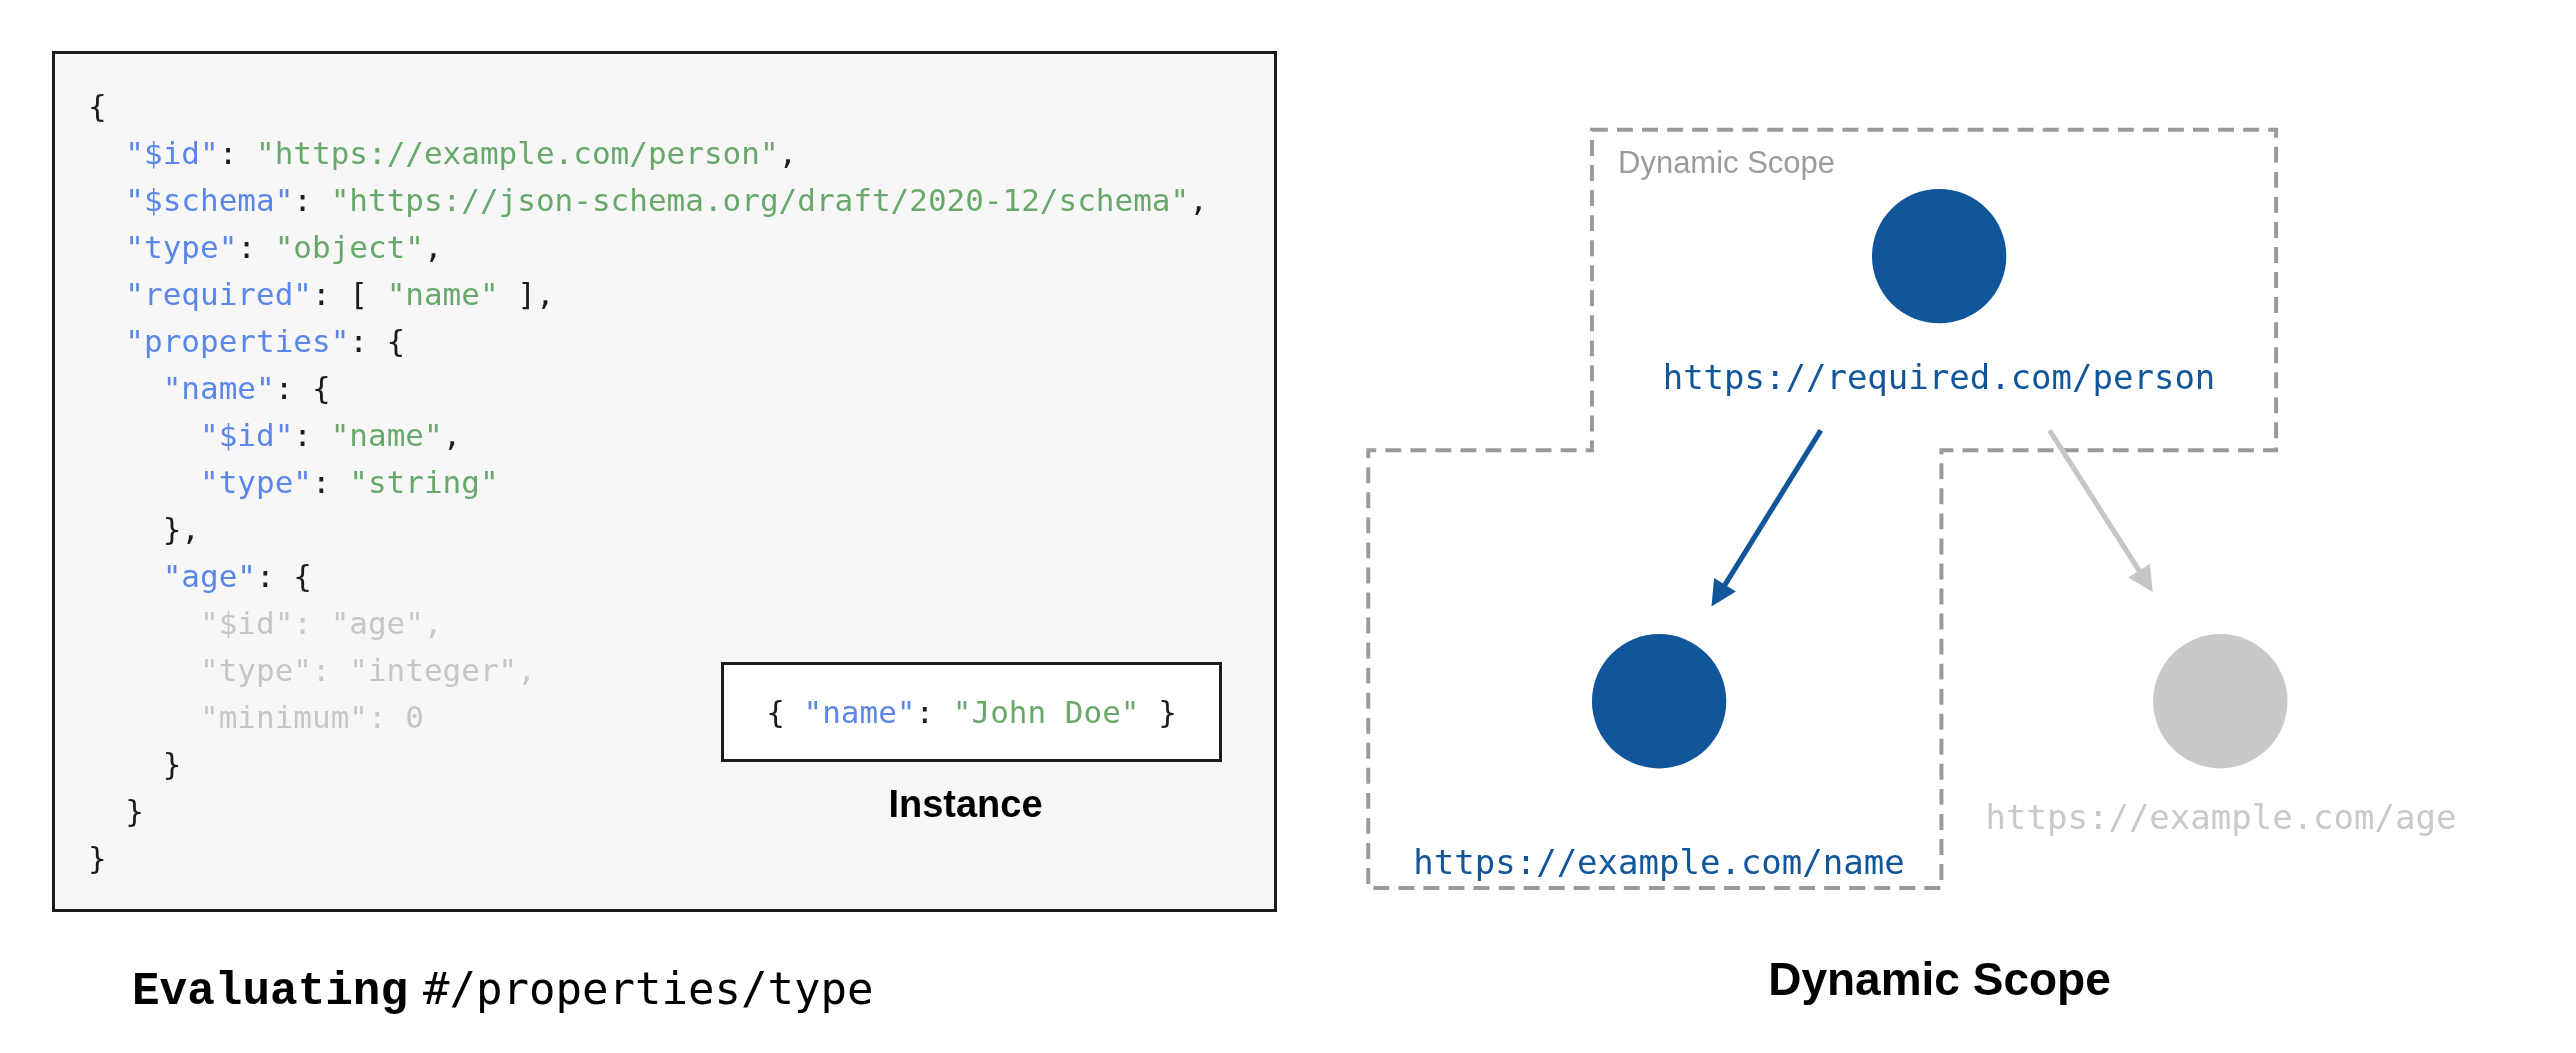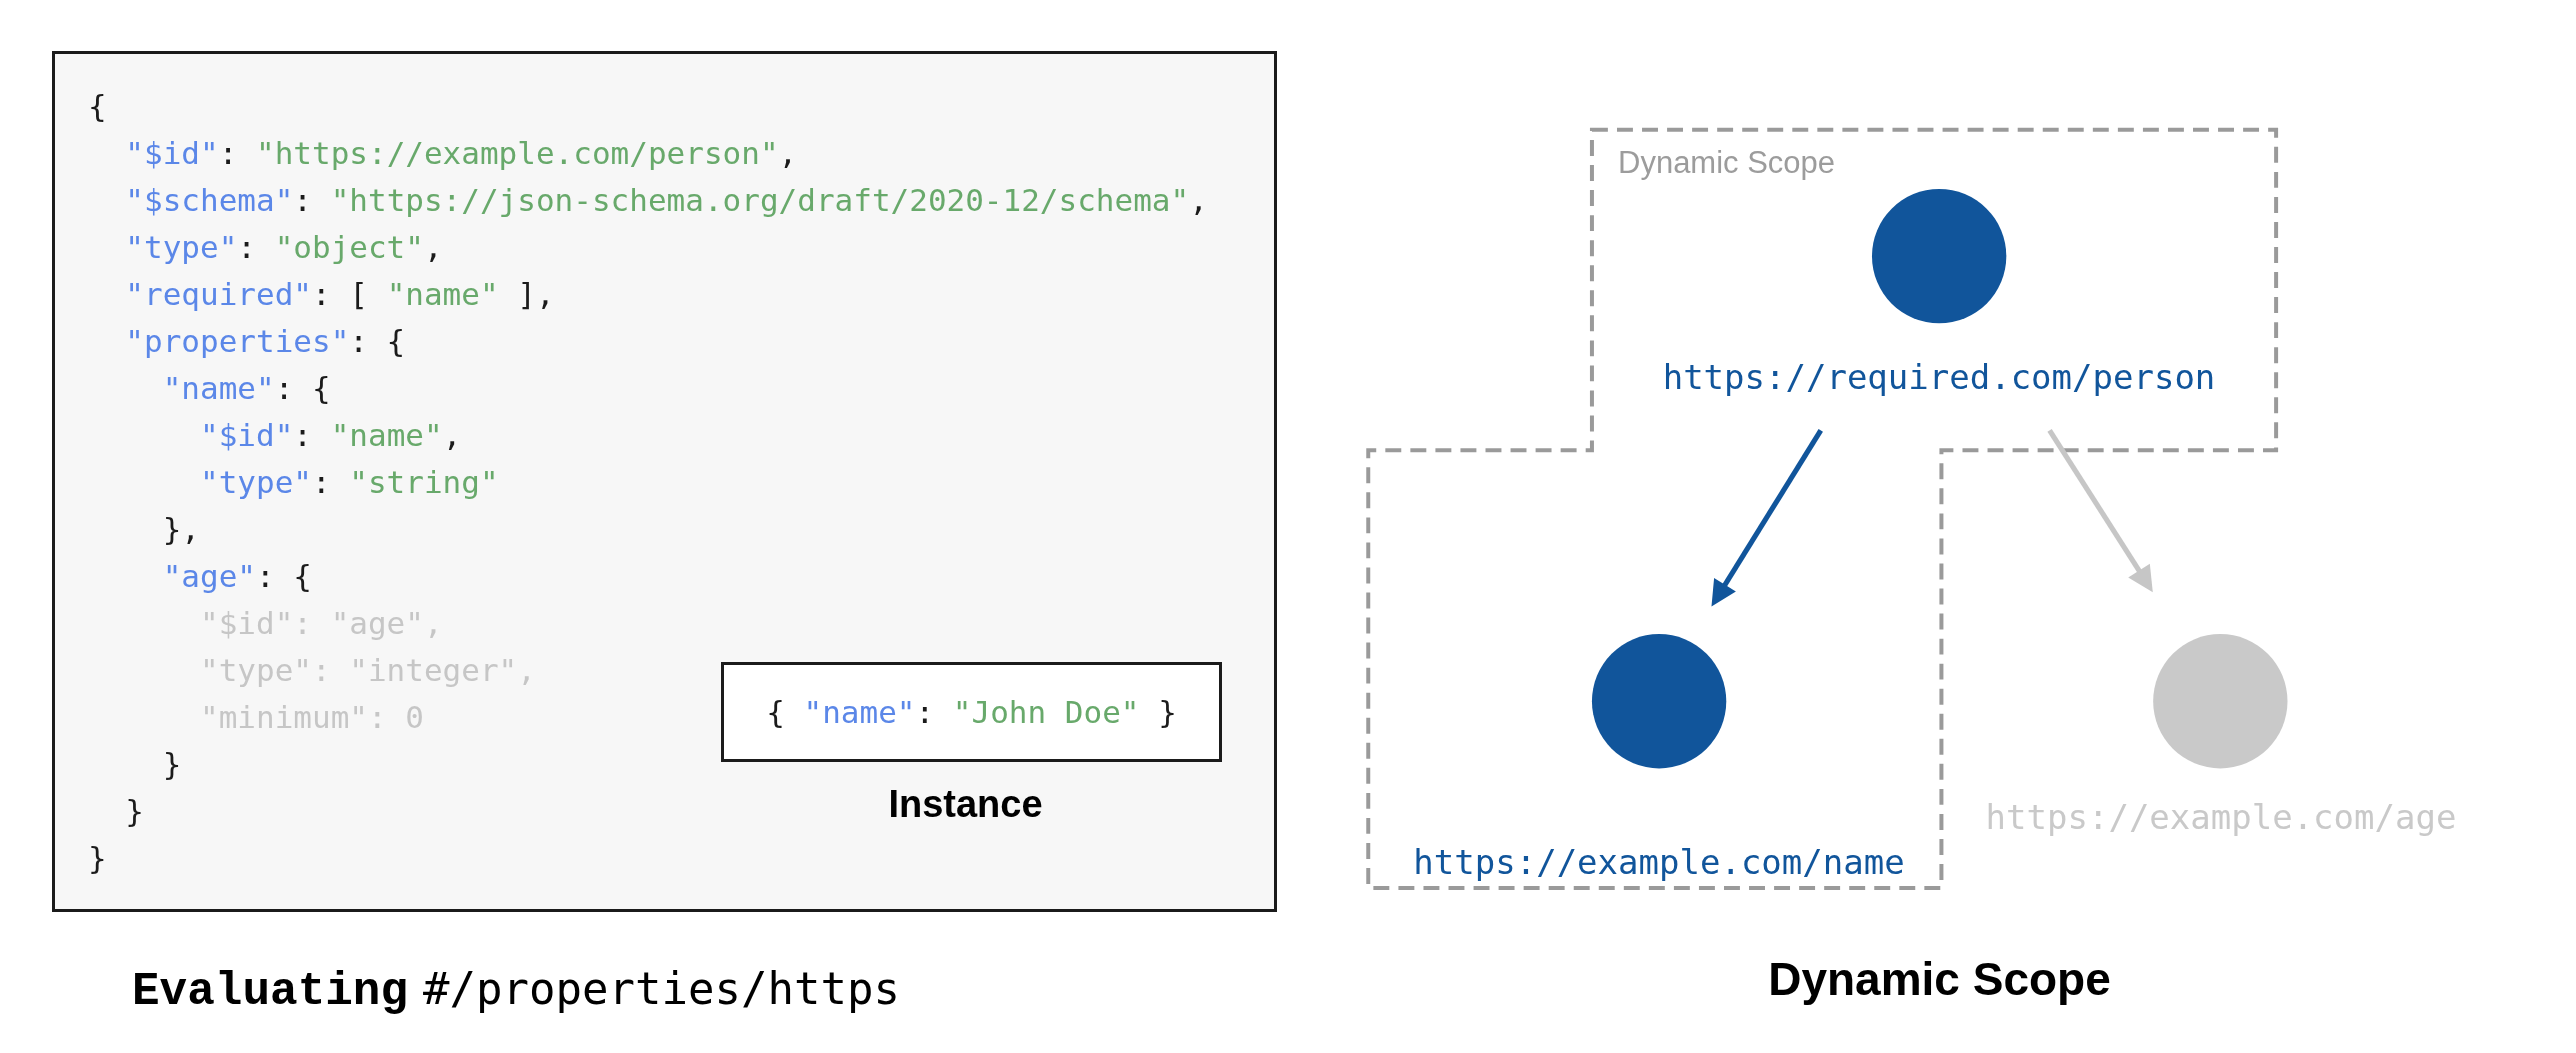--- a/index.html
+++ b/index.html
@@ -130,21 +130,21 @@
 <div id="canvas">
 
   <div class="schema-panel">
     <div class="schema-code"><div><span class="p">{</span></div><div><span class="p">  </span><span class="k">"$id"</span><span class="p">: </span><span class="s">"https://example.com/person"</span><span class="p">,</span></div><div><span class="p">  </span><span class="k">"$schema"</span><span class="p">: </span><span class="s">"https://json-schema.org/draft/2020-12/schema"</span><span class="p">,</span></div><div><span class="p">  </span><span class="k">"type"</span><span class="p">: </span><span class="s">"object"</span><span class="p">,</span></div><div><span class="p">  </span><span class="k">"required"</span><span class="p">: [ </span><span class="s">"name"</span><span class="p"> ],</span></div><div><span class="p">  </span><span class="k">"properties"</span><span class="p">: {</span></div><div><span class="p">    </span><span class="k">"name"</span><span class="p">: {</span></div><div><span class="p">      </span><span class="k">"$id"</span><span class="p">: </span><span class="s">"name"</span><span class="p">,</span></div><div><span class="p">      </span><span class="k">"type"</span><span class="p">: </span><span class="s">"string"</span></div><div><span class="p">    },</span></div><div><span class="p">    </span><span class="k">"age"</span><span class="p">: {</span></div><div><span class="d">      "$id": "age",</span></div><div><span class="d">      "type": "integer",</span></div><div><span class="d">      "minimum": 0</span></div><div><span class="p">    }</span></div><div><span class="p">  }</span></div><div><span class="p">}</span></div></div>
 
     <div class="instance-box" style="left:666px; top:608px;"><span class="p">{ </span><span class="k">"name"</span><span class="p">: </span><span class="s">"John Doe"</span><span class="p"> }</span></div>
     <div class="instance-label" style="left:660px; top:729px;text-align:center;">Instance</div>
   </div>
 
   <div class="left-caption">
-    <span class="cap-bold">Evaluating</span><span class="cap-mono">#/properties/https</span>
+    <span class="cap-bold">Evaluating</span><span class="cap-mono">#/properties/type</span>
   </div>
 
   <svg class="scope-svg" viewBox="0 0 4524 1850">
     <defs>
       <marker id="head-blue" viewBox="0 0 10 10" refX="2" refY="5" markerWidth="5.5" markerHeight="5" orient="auto" markerUnits="strokeWidth">
         <path d="M0,0 L10,5 L0,10 z" class="head-blue"></path>
       </marker>
       <marker id="head-gray" viewBox="0 0 10 10" refX="2" refY="5" markerWidth="5.5" markerHeight="5" orient="auto" markerUnits="strokeWidth">
         <path d="M0,0 L10,5 L0,10 z" class="head-gray"></path>
       </marker>

